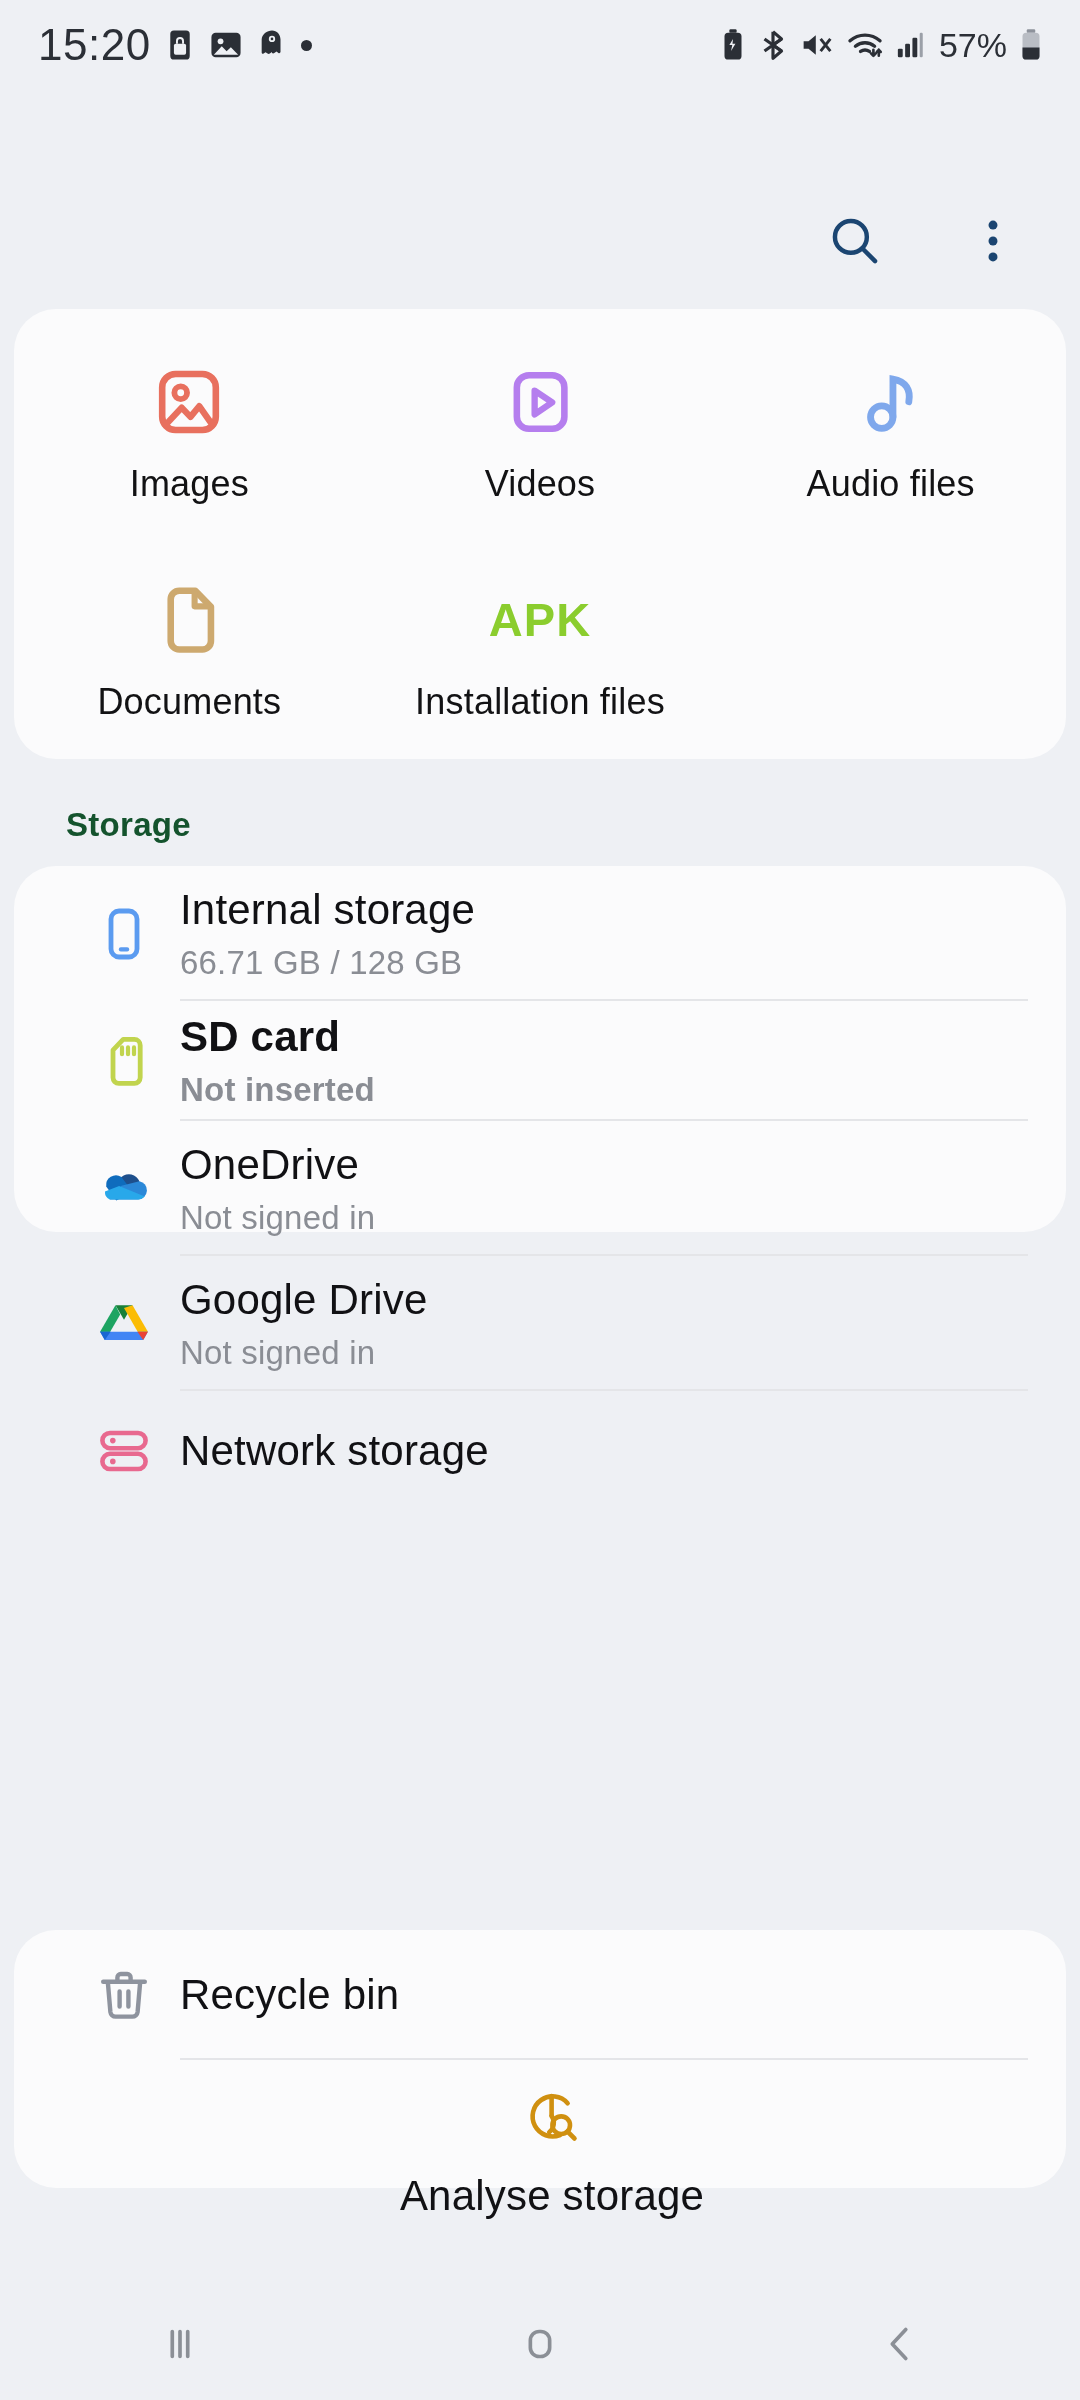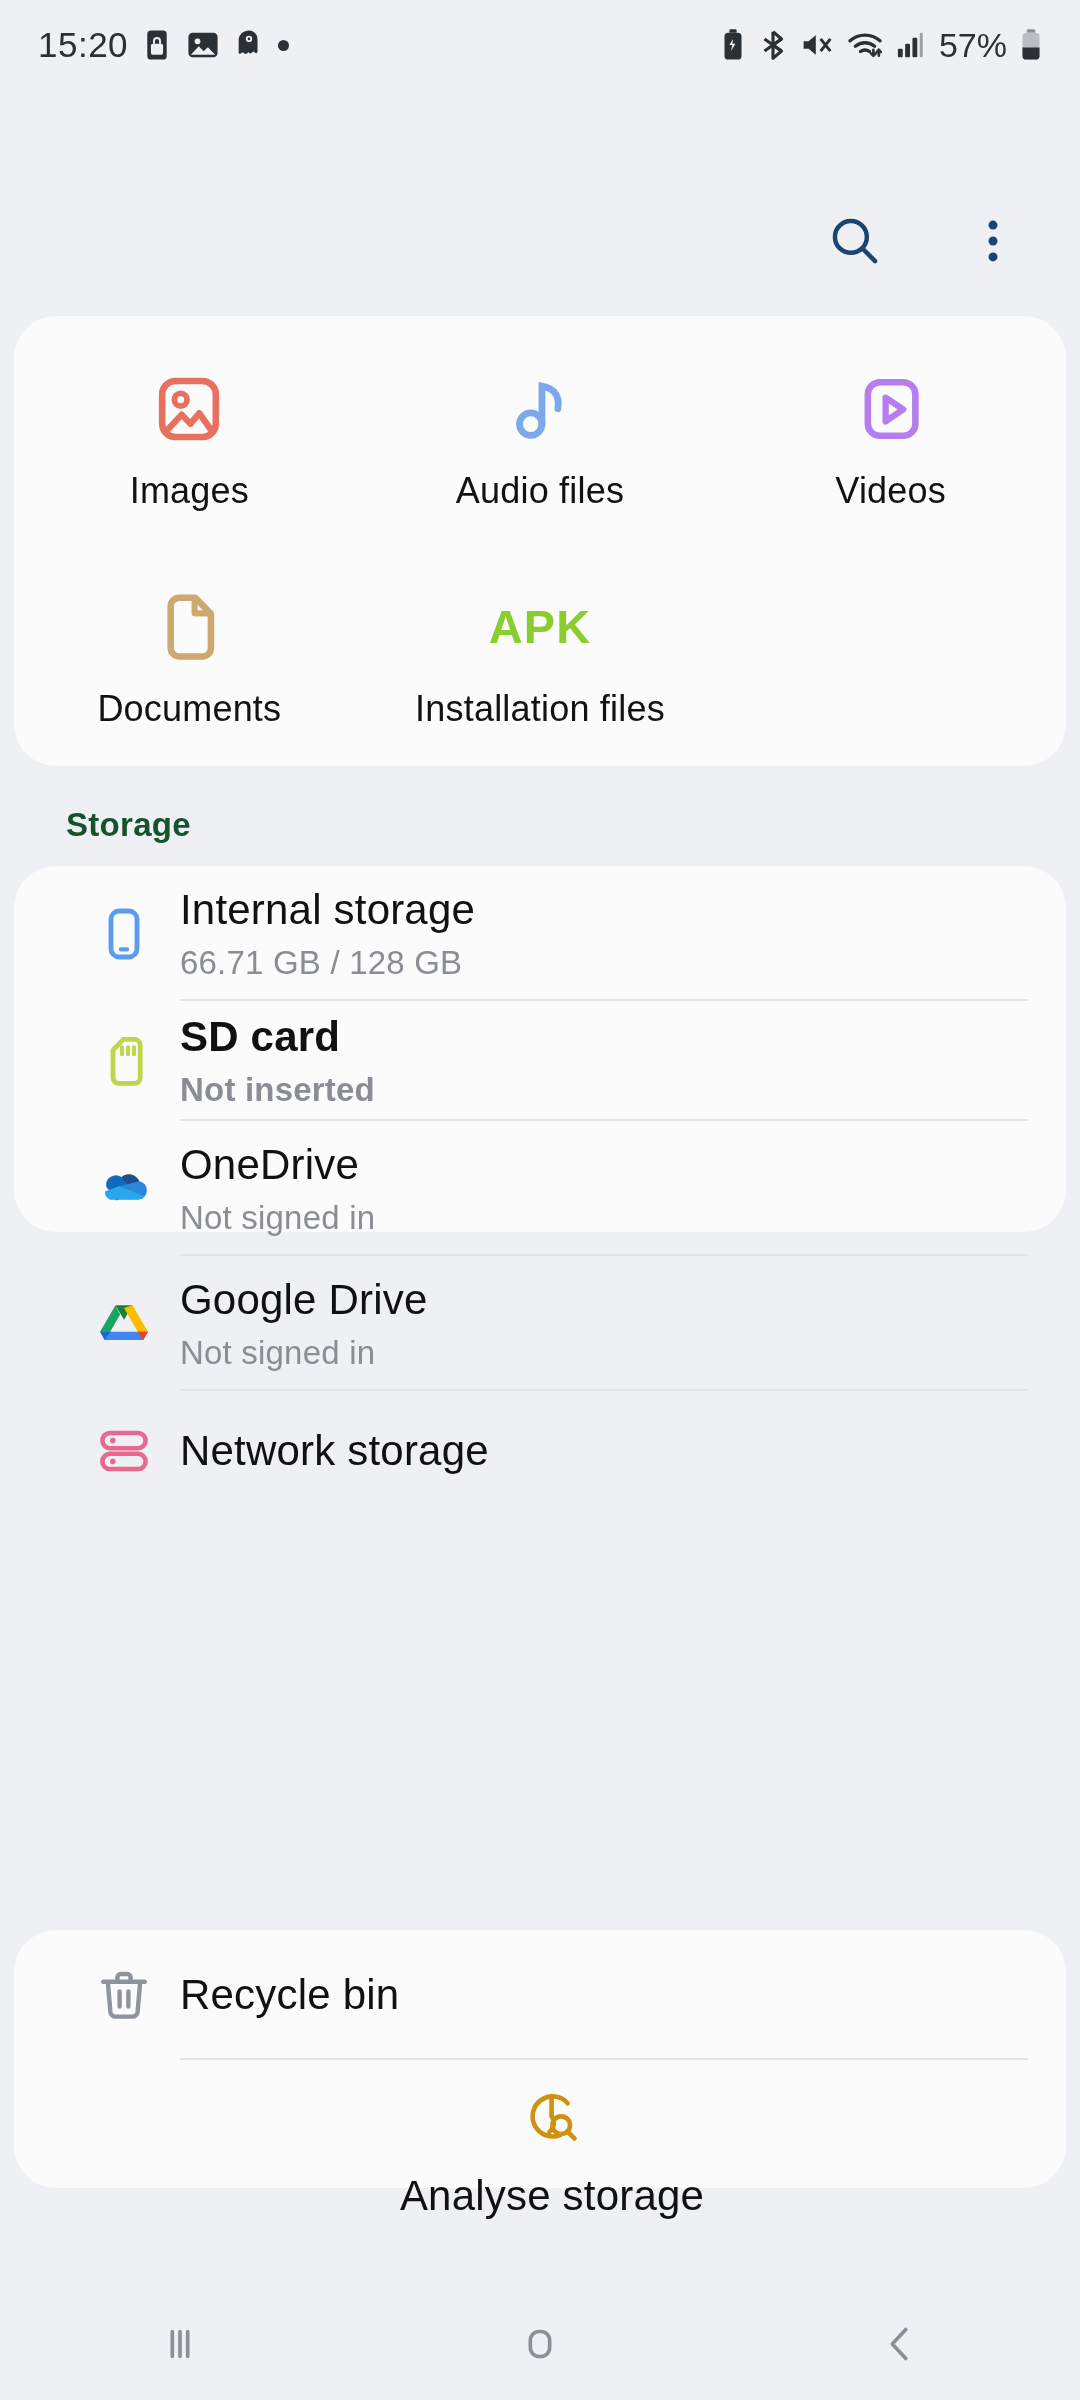--- a/index.html
+++ b/index.html
@@ -11,40 +11,40 @@
   }
   .phone { position:relative; width:1080px; height:2400px; background:#eef0f4; }
 
   
   .statusbar {
     position:absolute; top:0; left:0; width:1080px; height:90px;
     display:flex; align-items:center; justify-content:space-between;
     padding:0 38px;
   }
   .sb-left { display:flex; align-items:center; gap:14px; }
-  .sb-time { font-size:35px; color:#2b2f36; letter-spacing:0.5px; }
+  .sb-time { font-size:44px; color:#2b2f36; letter-spacing:0.5px; }
   .sb-right { display:flex; align-items:center; gap:13px; }
   .sb-ico { display:block; }
   .sb-pct { font-size:34px; color:#2b2f36; margin-left:2px; }
   .sb-dot { width:11px; height:11px; border-radius:50%; background:#2b2f36; display:block; }
 
   
   .appbar {
     position:absolute; top:190px; left:0; width:1080px; height:120px;
     display:flex; align-items:flex-start; justify-content:flex-end;
     padding-right:48px; padding-top:12px; gap:60px;
   }
   .appbar-btn { width:78px; height:78px; display:flex; align-items:center; justify-content:center; }
 
   
   .card {
     position:absolute; background:#fbfbfc; border-radius:42px;
     left:14px; width:1052px;
   }
-  .cat-card { top:316px; height:450px;text-align:right; }
+  .cat-card { top:309px; height:450px;text-align:right; }
   .cat-grid { display:flex; flex-wrap:wrap; height:100%; padding-top:14px;}
   .cat-cell {
     width:33.333%; height:50%;
     display:flex; flex-direction:column; align-items:center; justify-content:center;
     gap:18px;
   }
   .cat-icon { height:86px; display:flex; align-items:center; justify-content:center; }
   .cat-label { font-size:36px; color:#121214; letter-spacing:0.2px; }
   .apk-text {
     font-size:47px; font-weight:bold; color:#8BCD2E; letter-spacing:1px;
@@ -162,35 +162,35 @@
             <circle cx="12.6" cy="12.2" r="2.6" stroke="#E8705E" stroke-width="2.4" fill="none"></circle>
             <path d="M6.4 25.4l6.6-7.1 3.6 3.8 3.6-4.4 5.4 7.7" stroke="#E8705E" stroke-width="2.6" fill="none" stroke-linecap="round" stroke-linejoin="round"></path>
           </svg>
         </div>
         <span class="cat-label">Images</span>
       </div>
 
       <div class="cat-cell">
         <div class="cat-icon">
           <svg width="78" height="78" viewBox="0 0 32 32">
+            <rect x="6.5" y="5" width="19.5" height="22" rx="5" stroke="#B57EEE" stroke-width="2.7" fill="none"></rect>
+            <path d="M13.8 11.3l7.2 4.9-7.2 4.9z" stroke="#B57EEE" stroke-width="2.6" fill="none" stroke-linejoin="round"></path>
+          </svg>
+        </div>
+        <span class="cat-label">Videos</span>
+      </div>
+
+      <div class="cat-cell">
+        <div class="cat-icon">
+          <svg width="78" height="78" viewBox="0 0 32 32">
             <circle cx="12.2" cy="22.2" r="4.6" stroke="#7FA8EC" stroke-width="2.8" fill="none"></circle>
             <path d="M16.8 22V6.6c5.4.9 7.4 4.6 6.5 9.3" stroke="#7FA8EC" stroke-width="2.8" fill="none" stroke-linecap="round"></path>
           </svg>
         </div>
         <span class="cat-label">Audio files</span>
-      </div>
-
-      <div class="cat-cell">
-        <div class="cat-icon">
-          <svg width="78" height="78" viewBox="0 0 32 32">
-            <rect x="6.5" y="5" width="19.5" height="22" rx="5" stroke="#B57EEE" stroke-width="2.7" fill="none"></rect>
-            <path d="M13.8 11.3l7.2 4.9-7.2 4.9z" stroke="#B57EEE" stroke-width="2.6" fill="none" stroke-linejoin="round"></path>
-          </svg>
-        </div>
-        <span class="cat-label">Videos</span>
       </div>
 
       <div class="cat-cell">
         <div class="cat-icon">
           <svg width="78" height="78" viewBox="0 0 32 32">
             <path d="M8.5 7.5a3.5 3.5 0 0 1 3.5-3.5h6.6l6.4 6.6v14a3.5 3.5 0 0 1-3.5 3.5H12a3.5 3.5 0 0 1-3.5-3.5z" stroke="#CDA96F" stroke-width="2.7" fill="none" stroke-linejoin="round"></path>
             <path d="M18.3 4.2v6.2h6.4" stroke="#CDA96F" stroke-width="2.5" fill="none" stroke-linejoin="round"></path>
           </svg>
         </div>
         <span class="cat-label">Documents</span>

